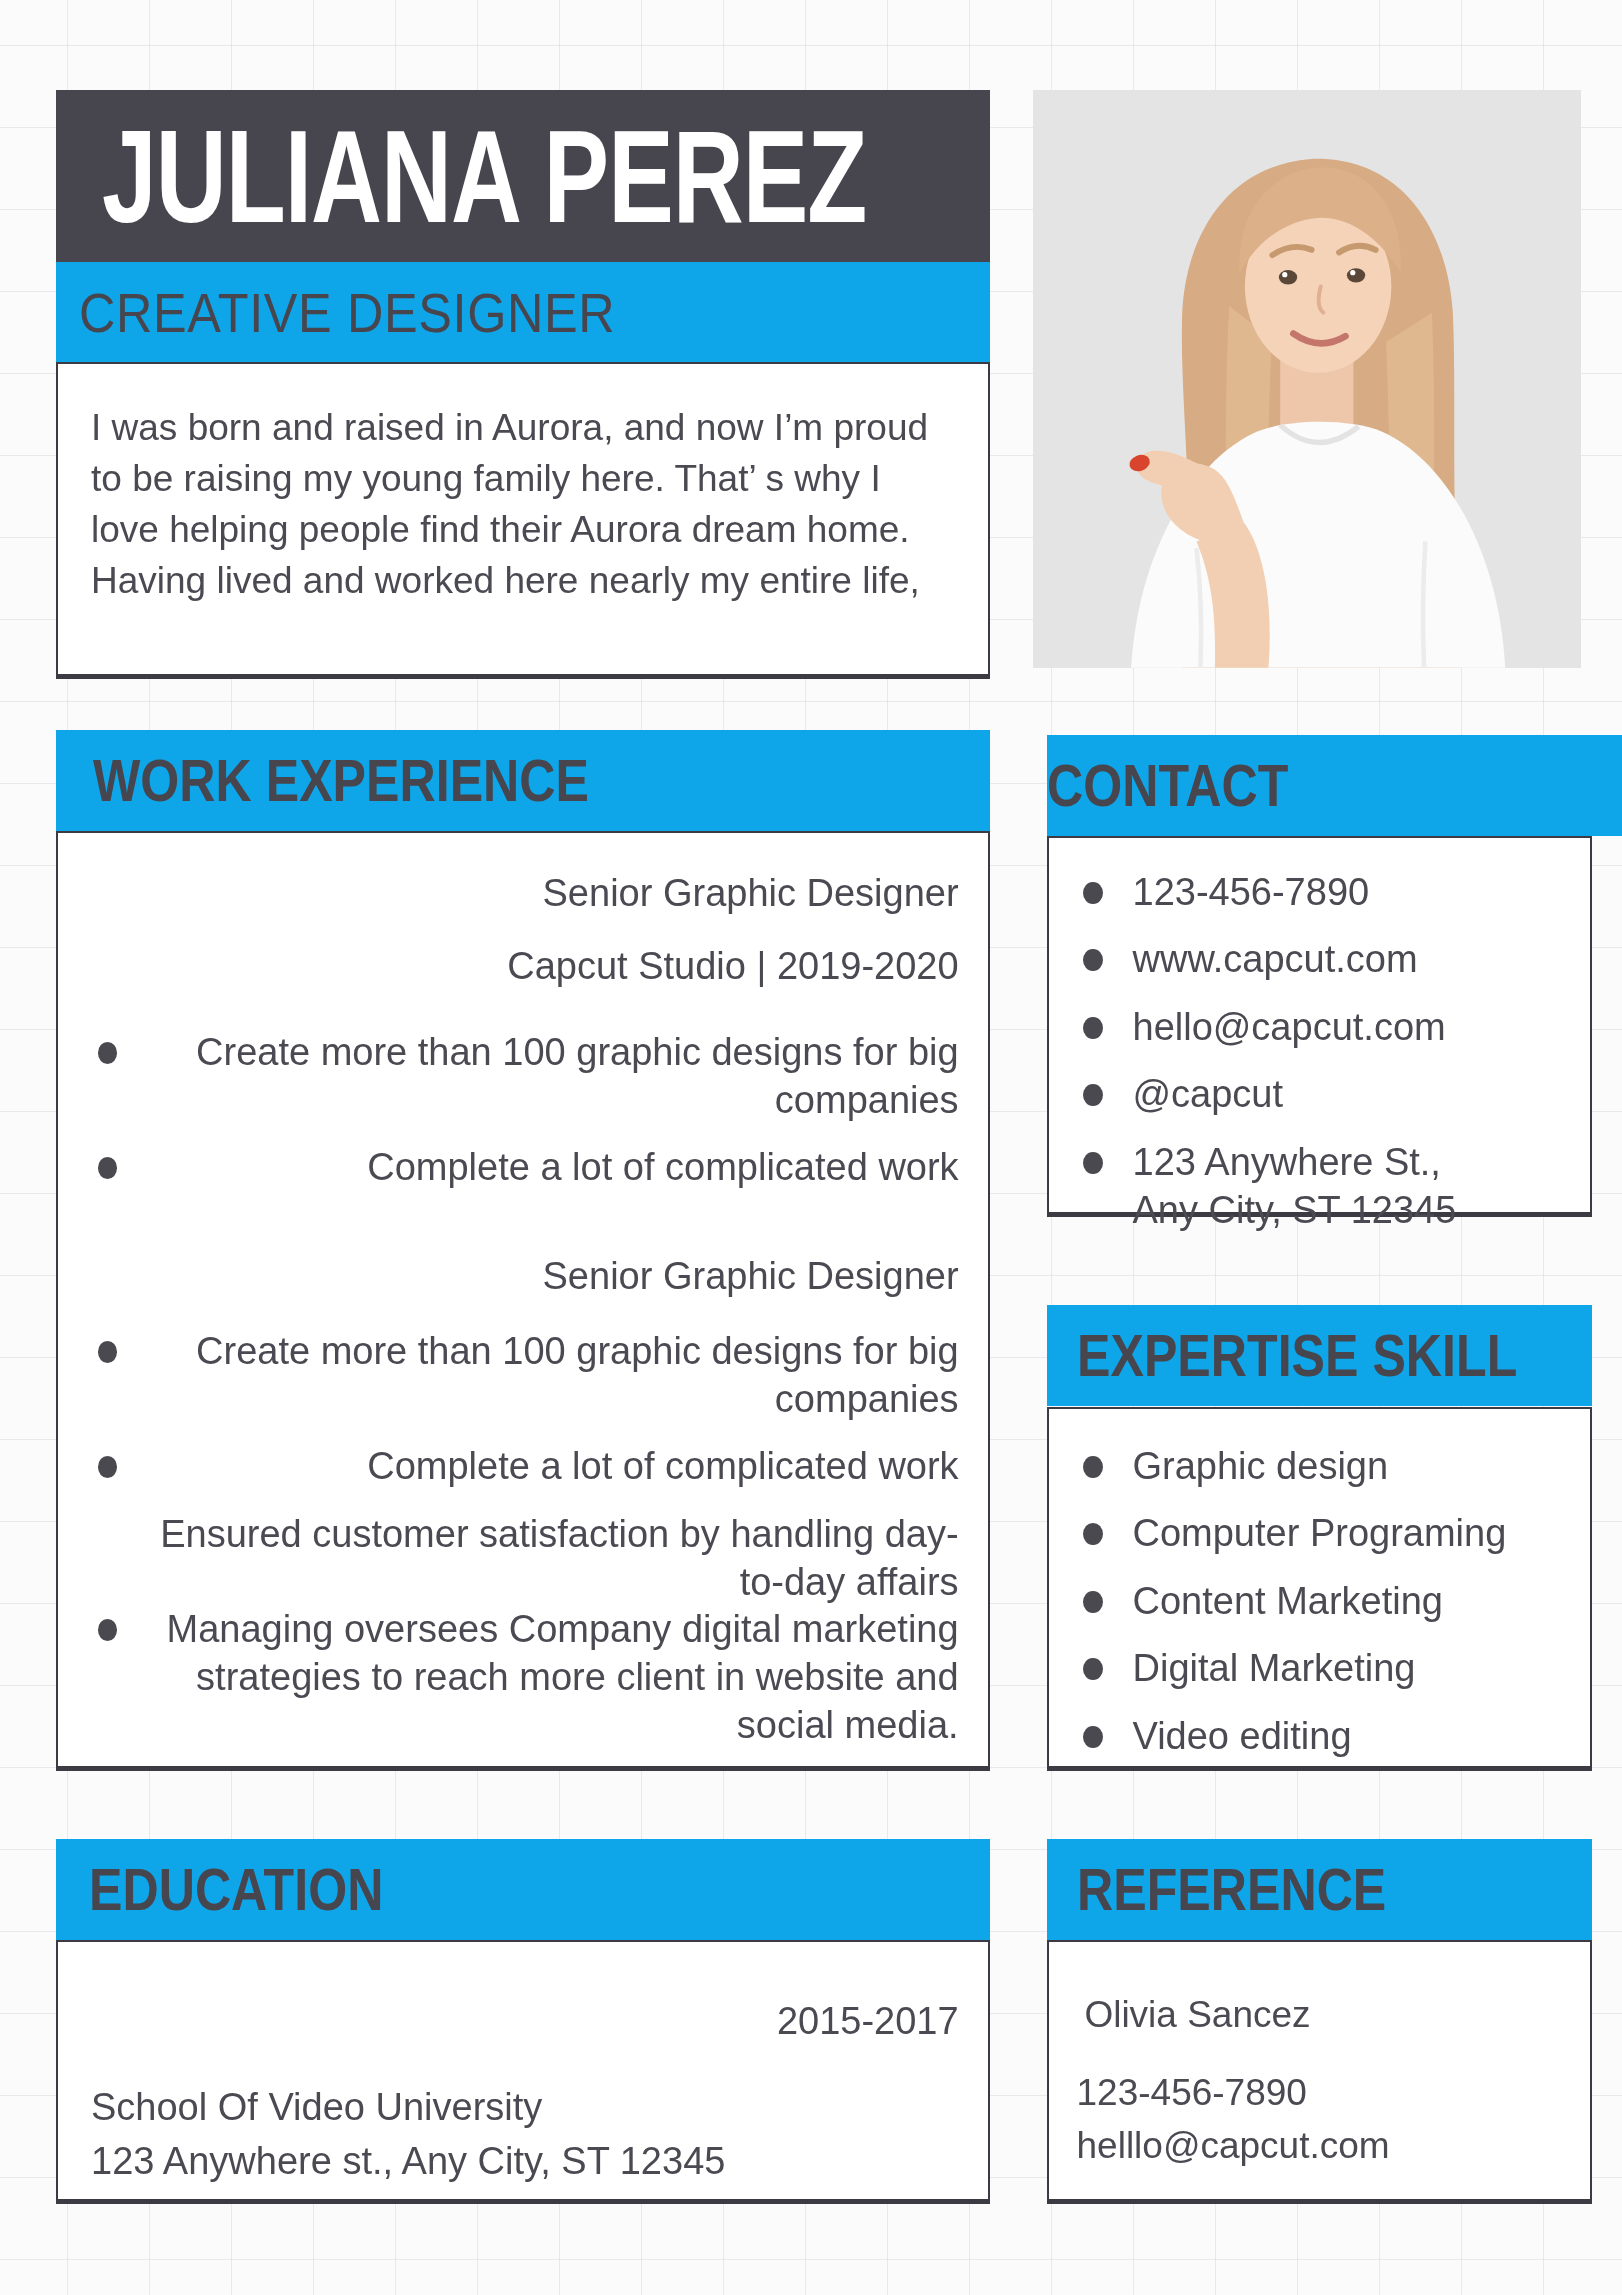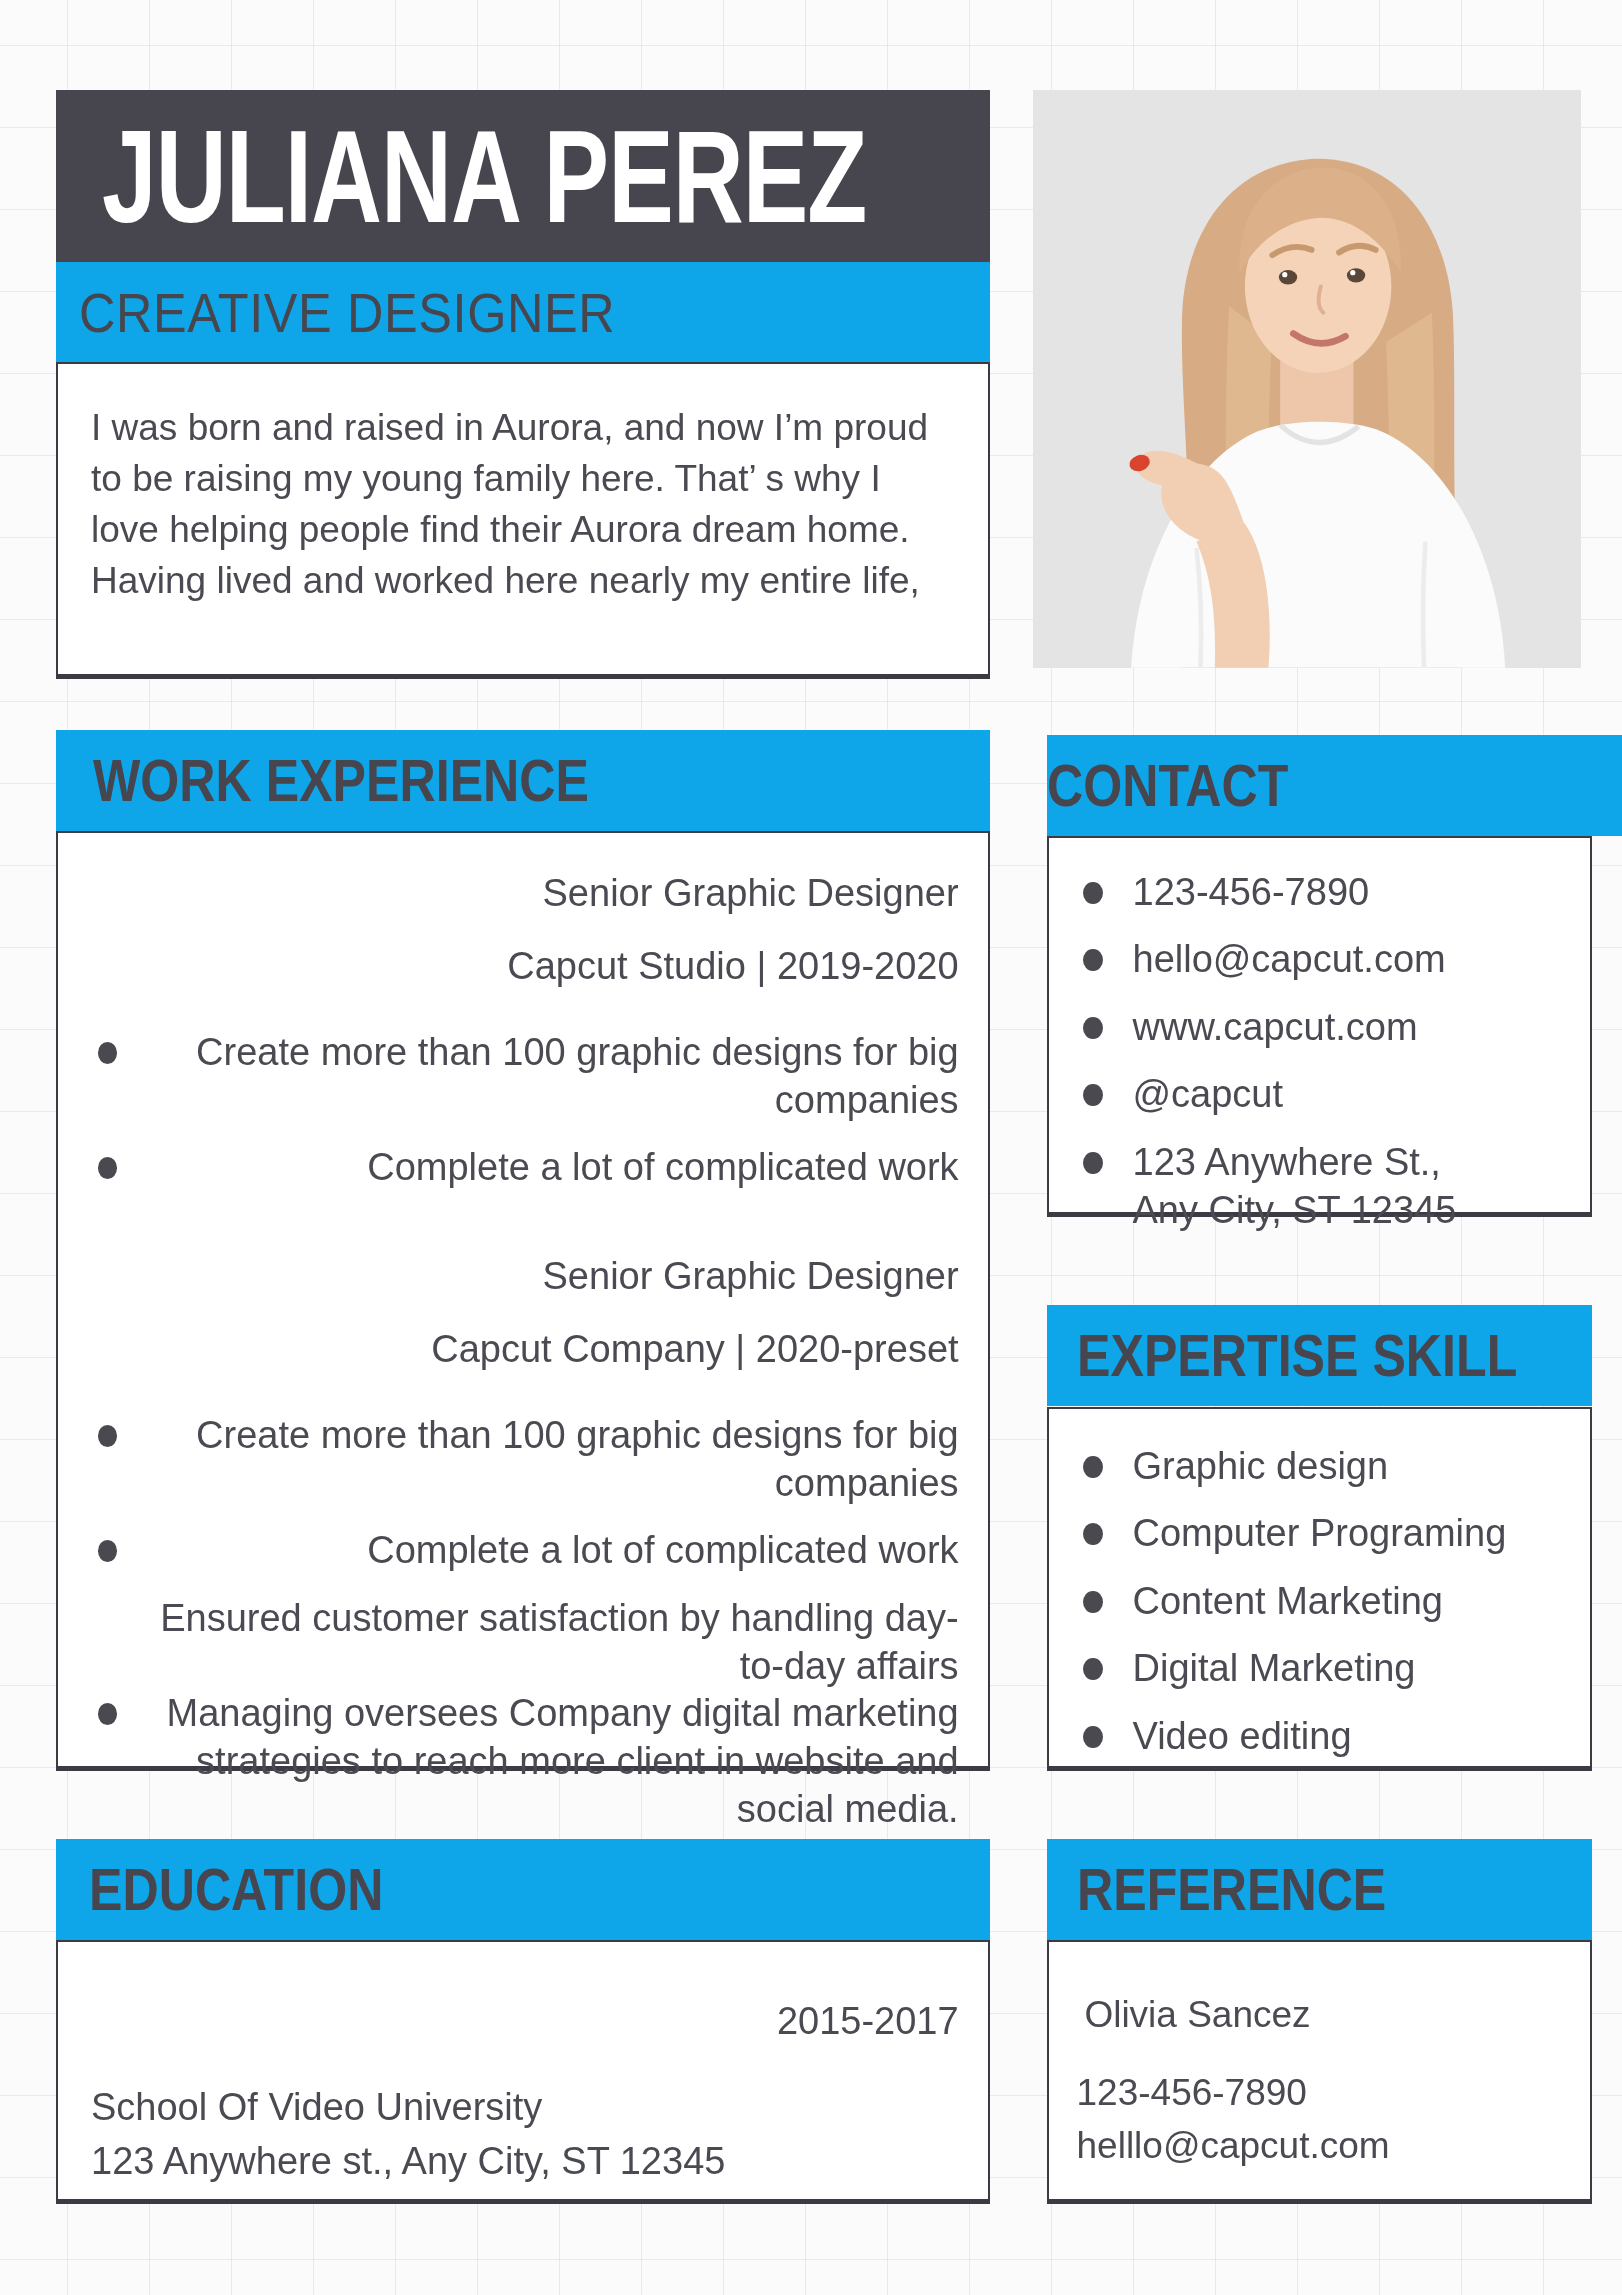--- a/index.html
+++ b/index.html
@@ -116,40 +116,39 @@
   <p class="job-role">Senior Graphic Designer</p>
   <p class="job-company">Capcut Studio | 2019-2020</p>
   <ul class="dotlist">
     <li>Create more than 100 graphic designs for big companies</li>
     <li>Complete a lot of complicated work</li>
   </ul>
 
   <div class="job-gap"></div>
 
   <p class="job-role">Senior Graphic Designer</p>
-  <p class="job-company">Capcut Company | 2020-preset</p>
   <ul class="dotlist">
     <li>Create more than 100 graphic designs for big companies</li>
     <li>Complete a lot of complicated work</li>
     <li class="center-marker">
       <span class="line">Ensured customer satisfaction by handling day-to-day affairs</span>
       <span class="line">Managing oversees Company digital marketing strategies to reach more client in website and social media.</span>
     </li>
   </ul>
 </div>
 
 <div class="panel pink-box" style="left:1047px;top:735px;width:582px;height:101px;">
   <span class="section-title">CONTACT</span>
 </div>
 
 <div class="panel white-box" style="left:1047px;top:836px;width:545px;height:381px;padding:31px 19.6px 19.6px 27.5px;">
   <ul class="dotlist contact-list">
     <li>123-456-7890</li>
+    <li>www.capcut.com</li>
     <li>hello@capcut.com</li>
-    <li>www.capcut.com</li>
     <li>@capcut</li>
     <li>
       <span class="line">123 Anywhere St.,</span>
       <span class="line">Any City, ST 12345</span>
     </li>
   </ul>
 </div>
 
 <div class="panel pink-box" style="left:1047px;top:1305px;width:545px;height:101px;padding-left:30px;">
   <span class="section-title">EXPERTISE SKILL</span>

